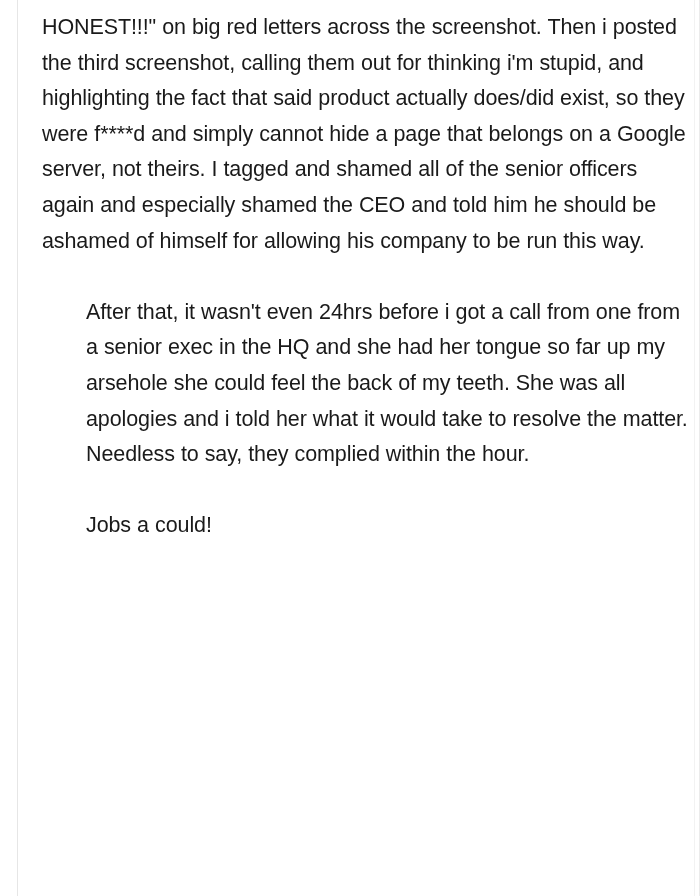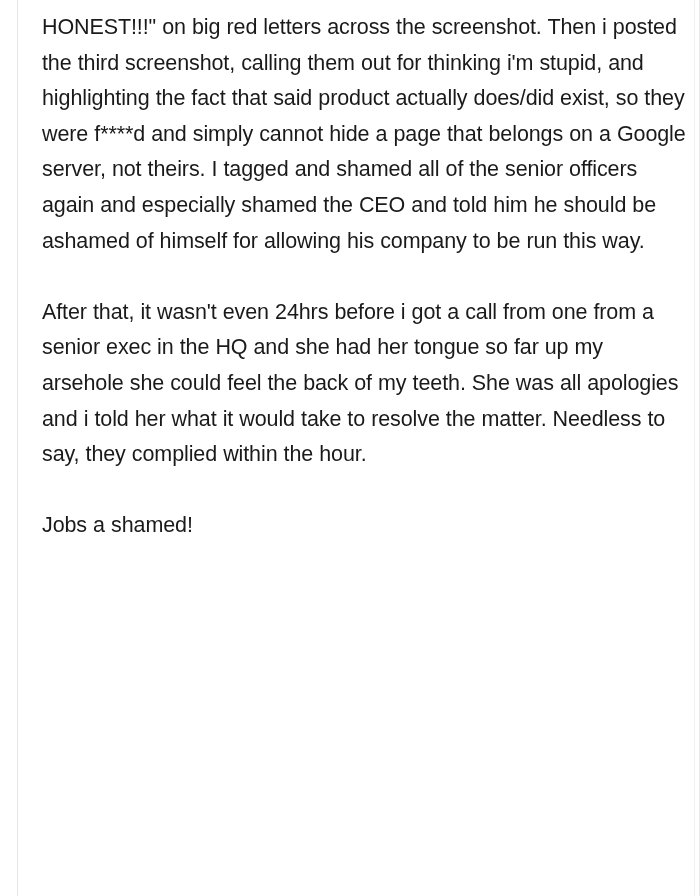--- a/index.html
+++ b/index.html
@@ -57,30 +57,31 @@
   .para {
     color: #1a1a1a;
     font-size: 21.5px;
     line-height: 35.6px;
     letter-spacing: -0.1px;
     margin: 0;
     word-spacing: 0.2px;
   }
   .para + .para {
     margin-top: 35.6px;
+    margin-left: 44px;
   }
 </style>
 </head>
 <body>
 
 <div class="page">
 
   <div class="edge-left"></div>
   <div class="edge-right2"></div>
   <div class="edge-right"></div>
 
   <div class="content">
     <p class="para">HONEST!!!" on big red letters across the screenshot. Then i posted the third screenshot, calling them out for thinking i'm stupid, and highlighting the fact that said product actually does/did exist, so they were f****d and simply cannot hide a page that belongs on a Google server, not theirs. I tagged and shamed all of the senior officers again and especially shamed the CEO and told him he should be ashamed of himself for allowing his company to be run this way.</p>
     <p class="para">After that, it wasn't even 24hrs before i got a call from one from a senior exec in the HQ and she had her tongue so far up my arsehole she could feel the back of my teeth. She was all apologies and i told her what it would take to resolve the matter. Needless to say, they complied within the hour.</p>
-    <p class="para">Jobs a shamed!</p>
+    <p class="para">Jobs a could!</p>
   </div>
 
 </div>
 
 </body></html>

